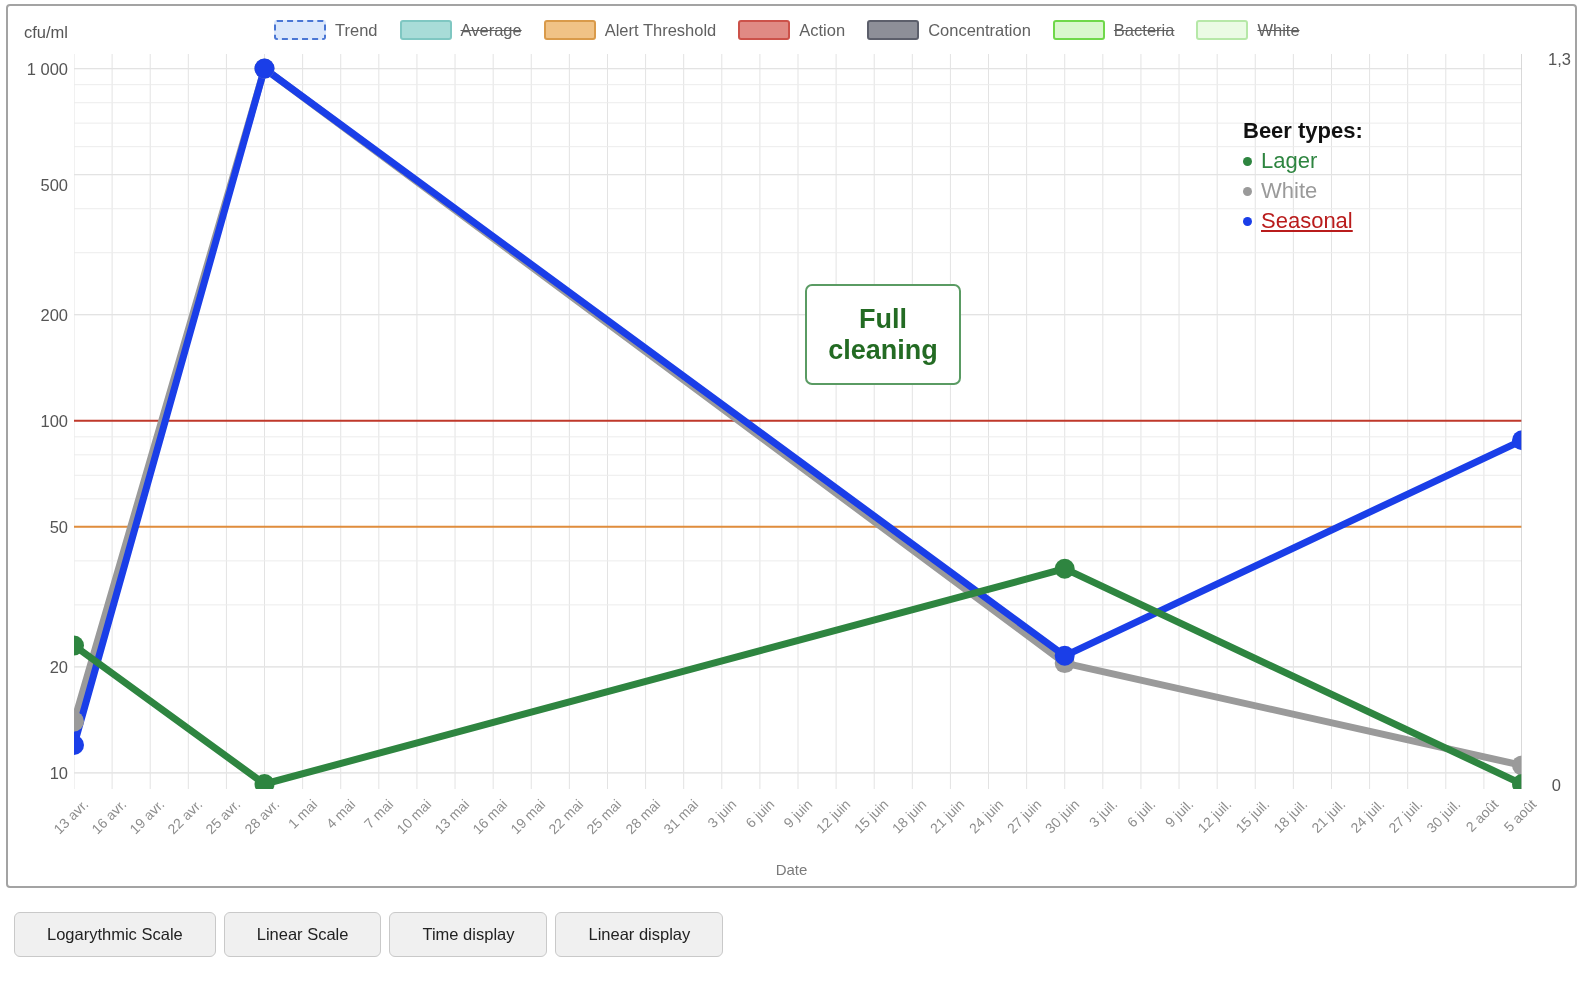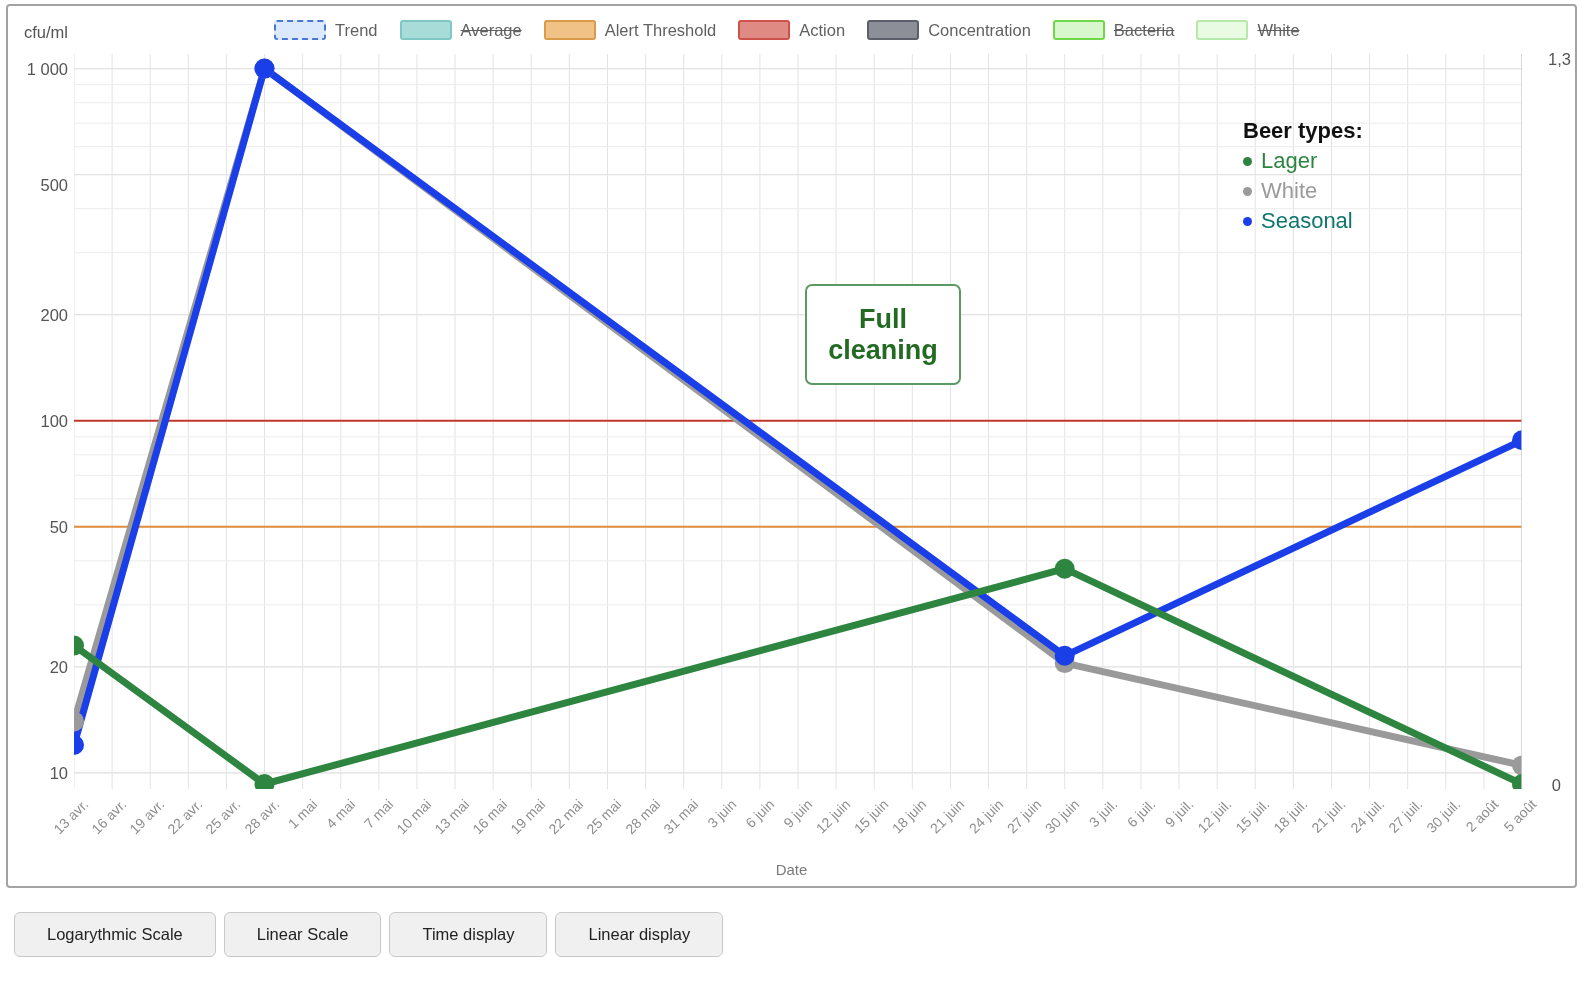--- a/index.html
+++ b/index.html
@@ -372,21 +372,21 @@
           <div class="beer-row">
             <span class="beer-dot" style="background: rgb(46, 133, 64);"></span>
             <span class="beer-name" style="color: rgb(46, 133, 64);">Lager</span>
           </div>
           <div class="beer-row">
             <span class="beer-dot" style="background: rgb(154, 154, 154);"></span>
             <span class="beer-name" style="color: rgb(154, 154, 154);">White</span>
           </div>
           <div class="beer-row">
             <span class="beer-dot" style="background: rgb(26, 62, 232);"></span>
-            <span class="beer-name" style="color: #0f766e;">Seasonal</span>
+            <span class="beer-name" style="color: #b91c1c; text-decoration: underline;">Seasonal</span>
           </div>
         </div>
     </div>
 
     <div id="annotation-box">
       <div id="annotation-text">Full<br>cleaning</div>
     </div>
 
   </div>
 

